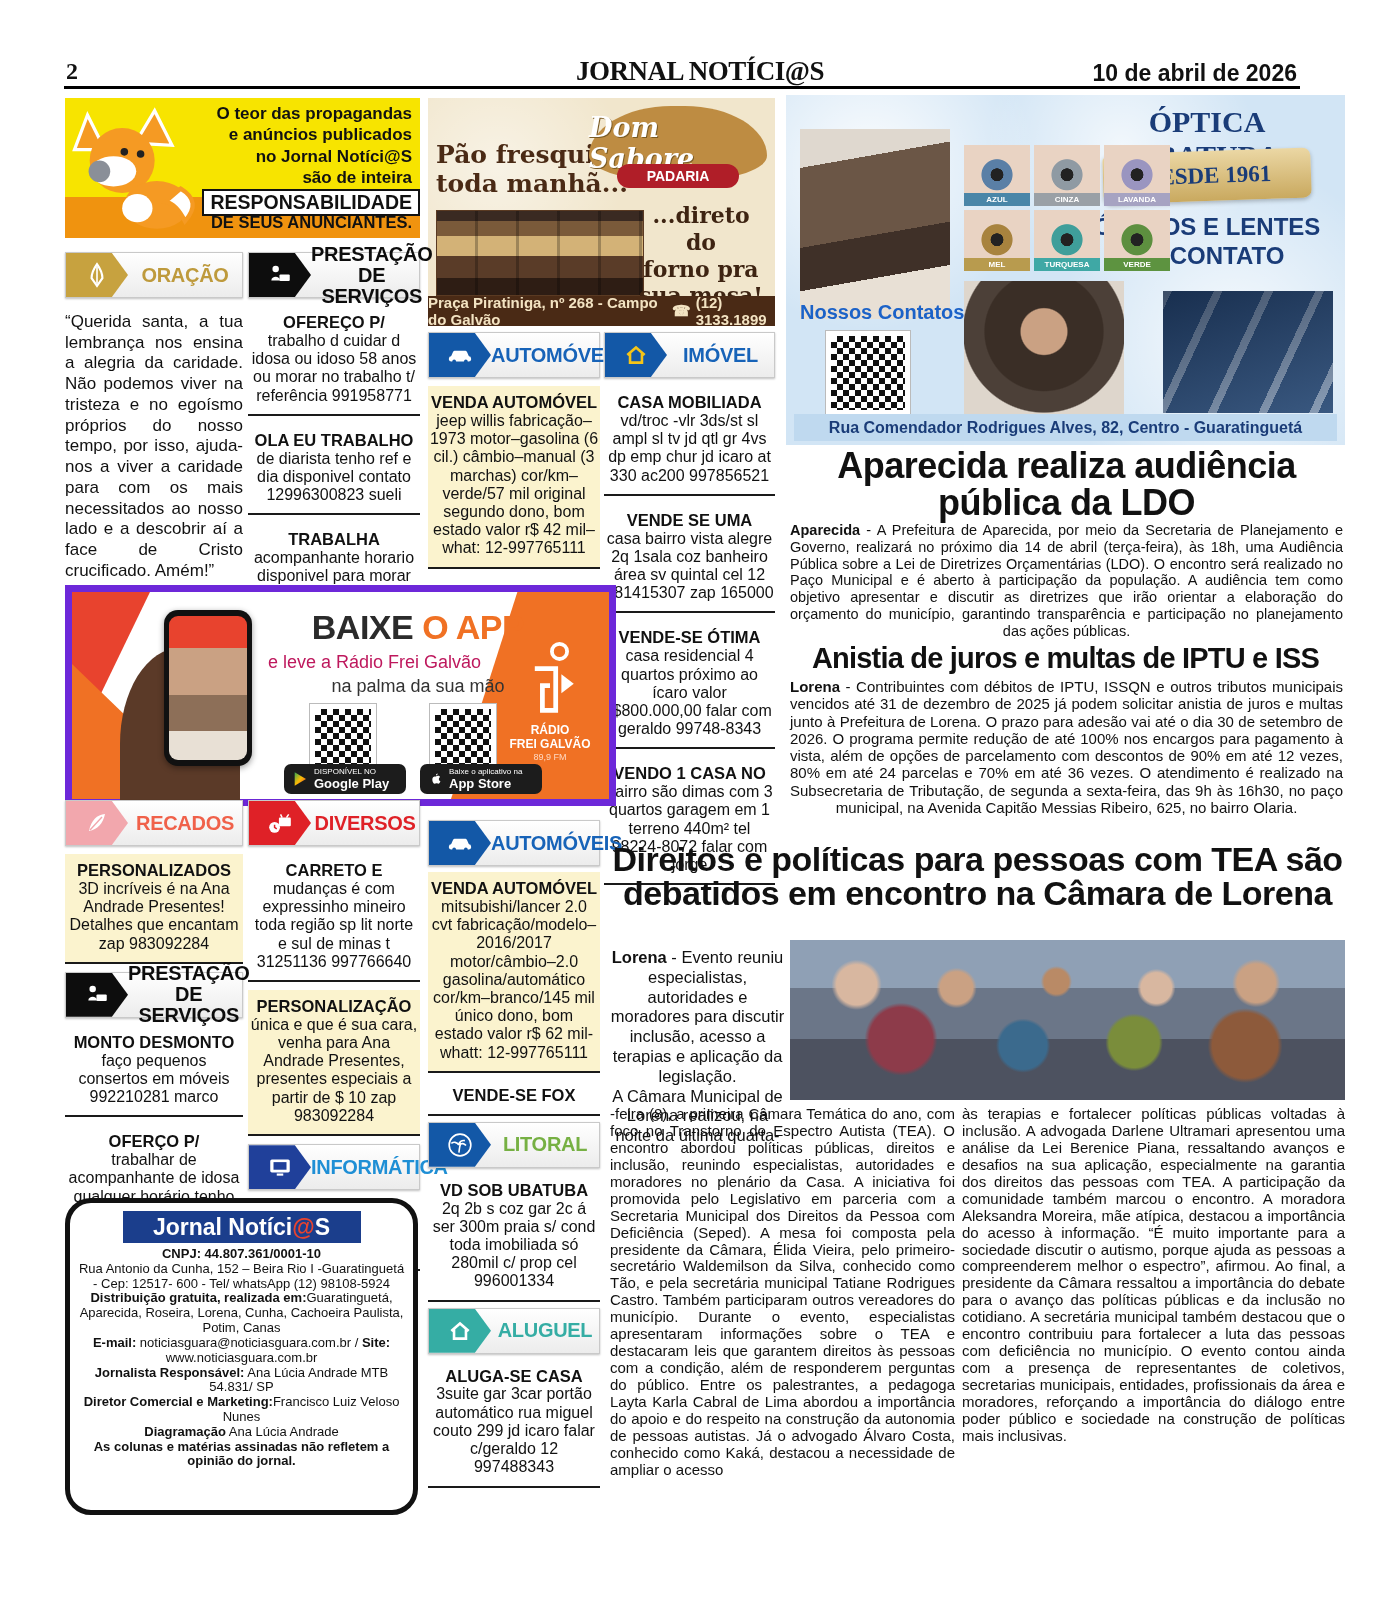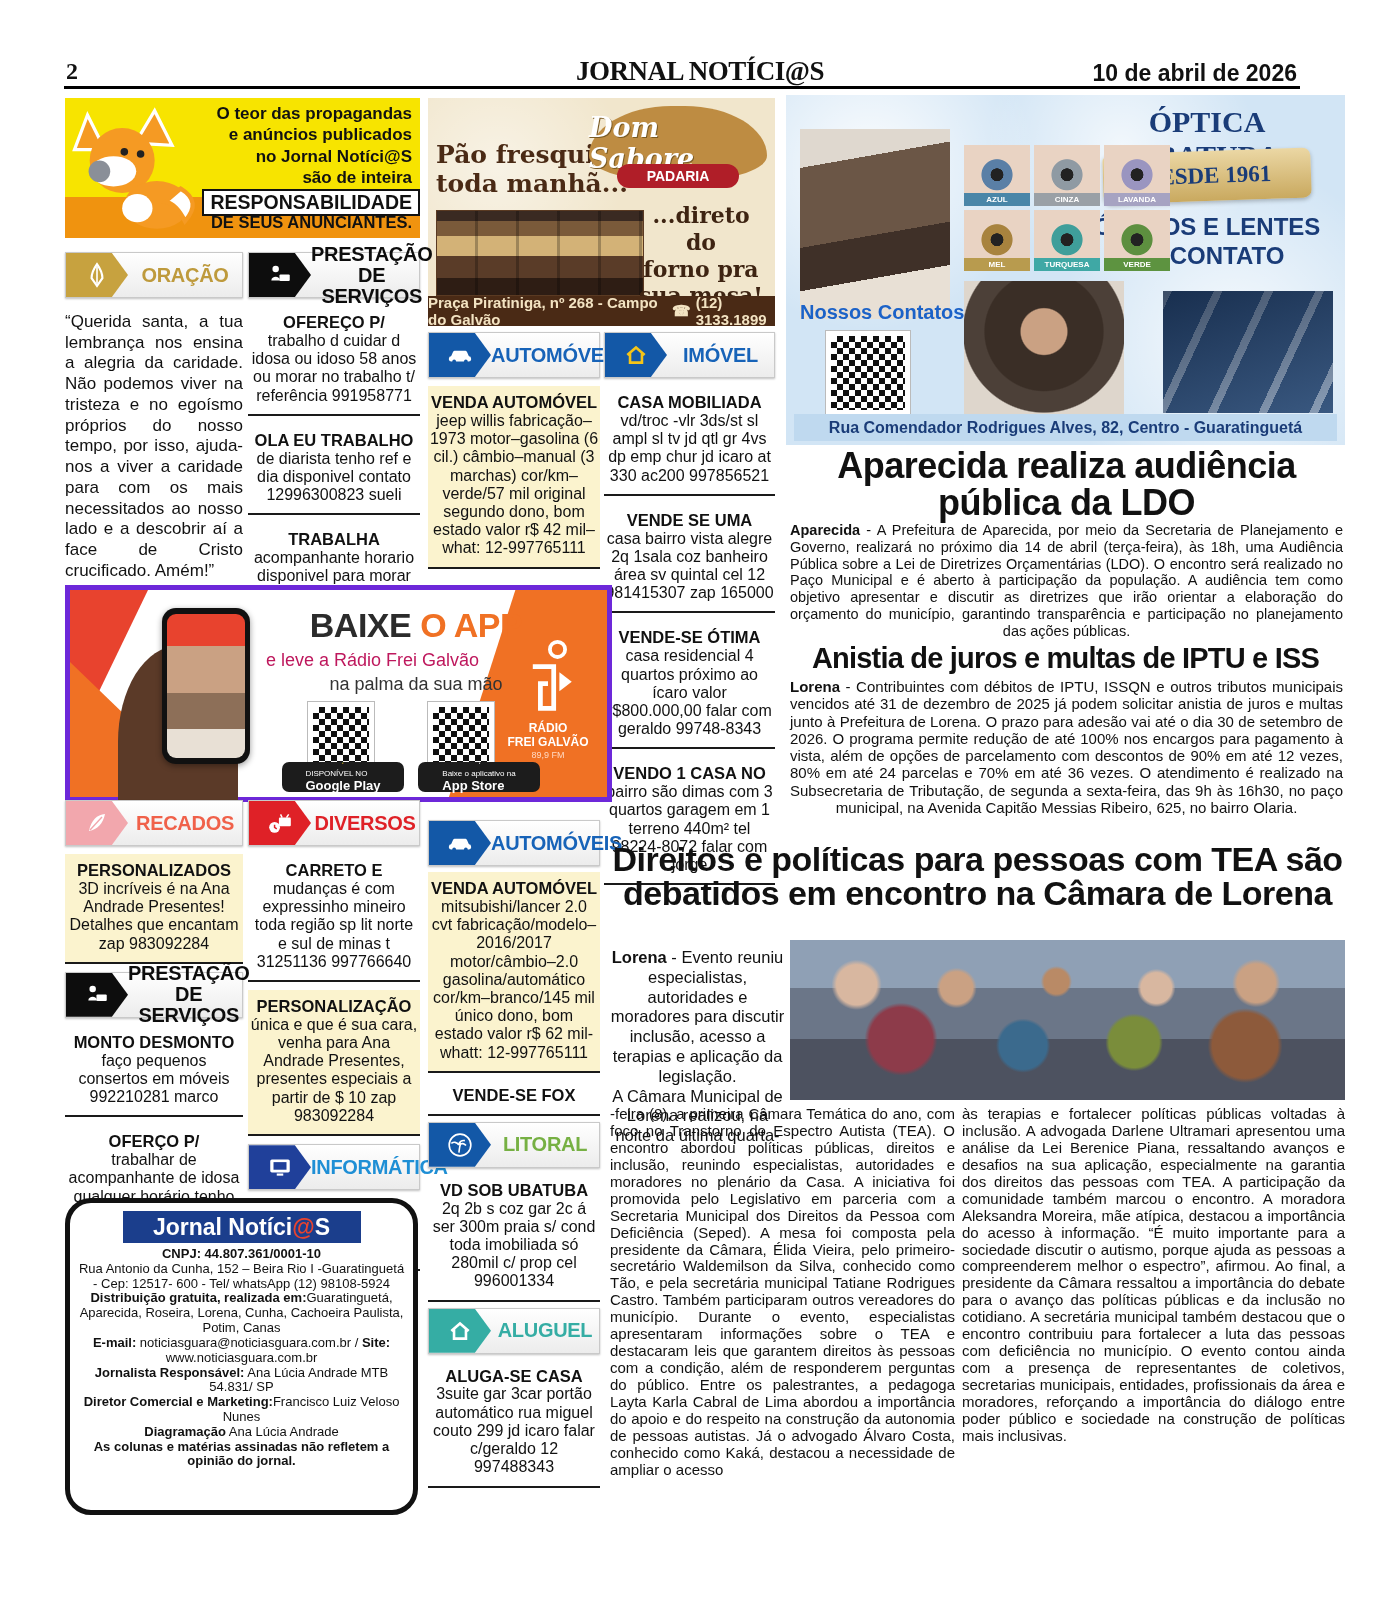--- a/index.html
+++ b/index.html
@@ -54,21 +54,21 @@
   .pad-pill{position:absolute;right:36px;top:66px;width:122px;height:24px;background:#B01E28;
      border-radius:12px;color:#fff;font-weight:800;font-size:14px;text-align:center;line-height:24px;}
   .pad-photo{position:absolute;left:8px;top:112px;width:206px;height:84px;border:1px solid #5a3a22;
      background:linear-gradient(180deg,#3a2a22 0 12%,#7a5a3a 12% 30%,#d3b277 30% 54%,#5a3c28 54% 80%,#2e1d14 80%),
      repeating-linear-gradient(90deg,transparent 0 38px,rgba(0,0,0,.25) 38px 41px);background-blend-mode:multiply;}
   .pad-tag2{position:absolute;right:10px;top:104px;width:128px;text-align:center;
      font:bold 22px "DejaVu Serif",serif;color:#3E2412;line-height:1.22;}
   .pad-bar{position:absolute;left:0;right:0;bottom:0;height:30px;background:#4A2A15;color:#F3E3C2;
      font-weight:800;font-size:15px;display:flex;align-items:center;justify-content:center;gap:5px;}
   
-  .appad{left:65px;top:585px;width:537px;height:207px;background:#fff;border:5px solid #6d28d9;}
+  .appad{left:65px;top:585px;width:537px;height:207px;background:#fff;border:7px solid #6d28d9;}
   .appad .tri1{position:absolute;left:0;top:0;width:130px;height:207px;background:#E8432E;
      clip-path:polygon(0 0,60% 0,0 78%);}
   .appad .tri2{position:absolute;left:0;bottom:0;width:140px;height:150px;background:#F07124;
      clip-path:polygon(0 100%,100% 100%,0 10%);}
   .appad .band{position:absolute;right:0;top:0;width:158px;height:207px;background:#F07124;
      clip-path:polygon(42% 0,100% 0,100% 100%,0 100%);}
   .arm{position:absolute;left:48px;top:56px;width:120px;height:160px;background:#5B3A28;
      border-radius:50% 40% 0 0/60% 50% 0 0;}
   .phone{position:absolute;left:92px;top:18px;width:88px;height:156px;background:#111;border-radius:14px;
      box-shadow:0 2px 6px rgba(0,0,0,.4);}
@@ -77,21 +77,21 @@
   .app-title{position:absolute;left:196px;top:16px;width:300px;text-align:center;
      font-weight:900;font-size:34px;letter-spacing:-.5px;color:#2b2b2b;}
   .app-title .o{color:#F07124;}
   .app-sub{position:absolute;left:196px;top:60px;width:300px;font-size:18px;color:#be185d;}
   .app-sub2{position:absolute;left:196px;top:84px;width:300px;text-align:center;font-size:18px;color:#333;}
   .qr{background:repeating-conic-gradient(#101010 0 25%,#fff 0 50%) 0 0/12px 12px;
       border:5px solid #fff;outline:1px solid #bbb;}
   .qr1{position:absolute;left:238px;top:112px;width:56px;height:56px;}
   .qr2{position:absolute;left:358px;top:112px;width:56px;height:56px;}
   .badge{position:absolute;top:172px;height:30px;width:122px;background:#1c1c1c;border-radius:7px;
-     color:#fff;display:flex;align-items:center;gap:6px;padding:0 8px;box-sizing:border-box;flex-direction:column;}
+     color:#fff;display:flex;align-items:center;gap:6px;padding:0 8px;box-sizing:border-box;}
   .badge .bt{font-size:8px;line-height:1.1;} .badge .bb{font-weight:bold;font-size:13px;line-height:1;}
   .logoFG{position:absolute;right:4px;top:48px;width:110px;text-align:center;color:#fff;}
   .logoFG .nm{font-weight:800;font-size:12px;line-height:1.15;margin-top:4px;}
   .logoFG .fm{font-size:9px;color:#ffd9c2;}
   
   .infobox{left:65px;top:1198px;width:353px;height:317px;border:5px solid #111;border-radius:26px;
      background:#fff;box-sizing:border-box;padding:6px 8px;text-align:center;font-size:13px;line-height:1.14;}
   .bluebar{width:238px;margin:2px auto 4px;background:#1B3E8C;color:#fff;height:32px;line-height:32px;
      font-weight:800;font-size:23px;}
   .bluebar .at{color:#E8432E;}

